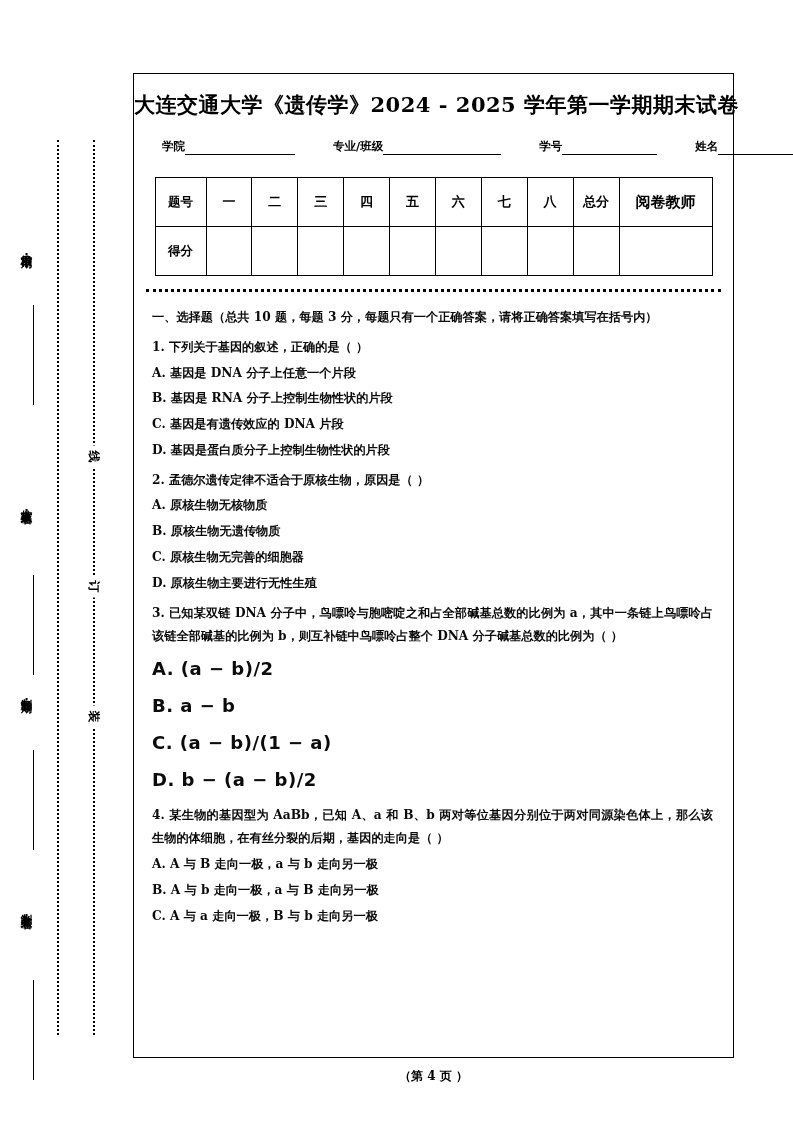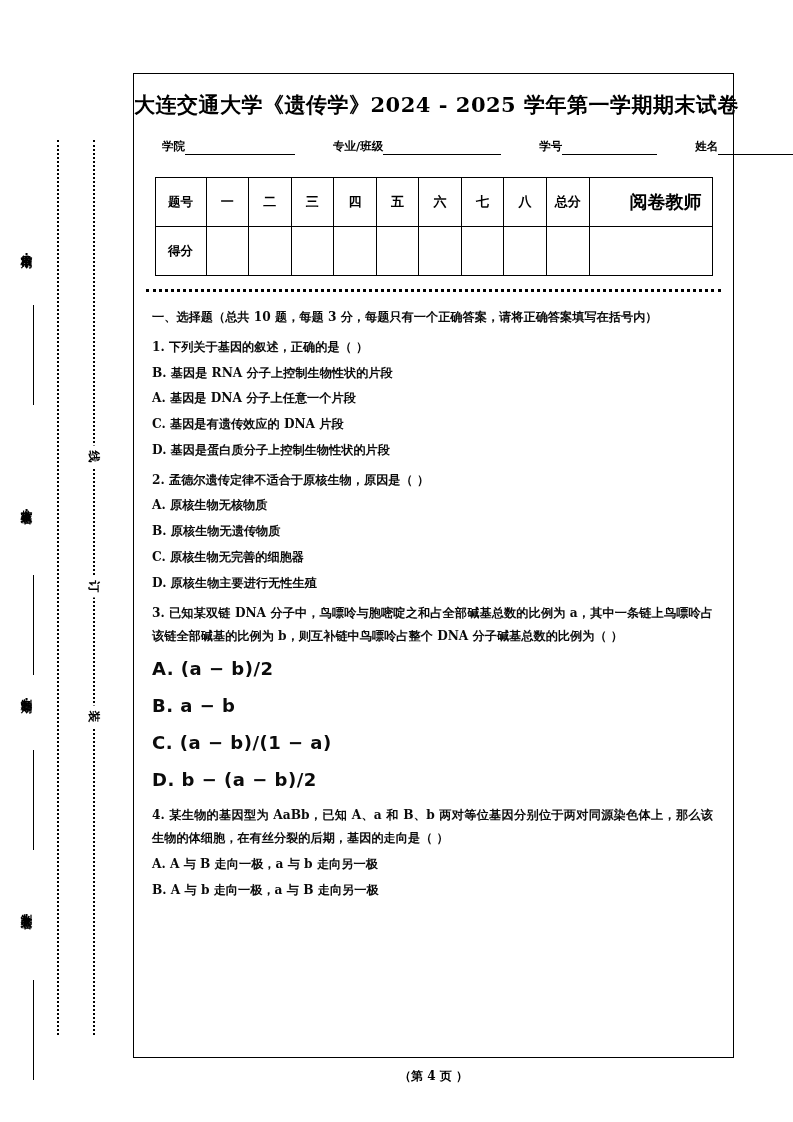--- a/index.html
+++ b/index.html
@@ -118,21 +118,21 @@
     font-size: 13px;
     font-weight: bold;
     padding: 0;
   }
   .score-table .rowhead {
     width: 34px;
     font-size: 12.5px;
     line-height: 1.15;
     padding: 3px 8px;
   }
-  .score-table .lastcol { width: 92px; font-size: 18px; line-height: 1.2; padding-left: 30px; }
+  .score-table .lastcol { width: 92px; font-size: 15px; line-height: 1.2; }
   .row-num td { height: 42px; }
   .row-score td { height: 42px; }
 
   .dotted-sep {
     margin: 13px 12px 0 12px;
     border-top: 3px dotted #000;
     height: 0;
   }
 
   
@@ -250,39 +250,40 @@
   </tbody>
     </table>
 
   <div class="dotted-sep"></div>
 
   <div class="body">
 
     <div class="section-head">一、选择题（总共 10 题，每题 3 分，每题只有一个正确答案，请将正确答案填写在括号内）</div>
 
     <div class="q-stem">1. 下列关于基因的叙述，正确的是（   ）</div>
+    <div class="q-opt">A. 基因是 DNA 分子上任意一个片段</div>
     <div class="q-opt">B. 基因是 RNA 分子上控制生物性状的片段</div>
-    <div class="q-opt">A. 基因是 DNA 分子上任意一个片段</div>
     <div class="q-opt">C. 基因是有遗传效应的 DNA 片段</div>
     <div class="q-opt">D. 基因是蛋白质分子上控制生物性状的片段</div>
 
     <div class="q-stem">2. 孟德尔遗传定律不适合于原核生物，原因是（   ）</div>
     <div class="q-opt">A. 原核生物无核物质</div>
     <div class="q-opt">B. 原核生物无遗传物质</div>
     <div class="q-opt">C. 原核生物无完善的细胞器</div>
     <div class="q-opt">D. 原核生物主要进行无性生殖</div>
 
     <div class="q-stem">3. 已知某双链 DNA 分子中，鸟嘌呤与胞嘧啶之和占全部碱基总数的比例为 a，其中一条链上鸟嘌呤占该链全部碱基的比例为 b，则互补链中鸟嘌呤占整个 DNA 分子碱基总数的比例为（   ）</div>
     <div class="q-opt formula">A. (a − b)/2</div>
     <div class="q-opt formula">B. a − b</div>
     <div class="q-opt formula">C. (a − b)/(1 − a)</div>
     <div class="q-opt formula">D. b − (a − b)/2</div>
 
     <div class="q-stem">4. 某生物的基因型为 AaBb，已知 A、a 和 B、b 两对等位基因分别位于两对同源染色体上，那么该生物的体细胞，在有丝分裂的后期，基因的走向是（   ）</div>
     <div class="q-opt">A. A 与 B 走向一极，a 与 b 走向另一极</div>
     <div class="q-opt">B. A 与 b 走向一极，a 与 B 走向另一极</div>
+    <div class="q-opt">C. A 与 a 走向一极，B 与 b 走向另一极</div>
 
   </div>
 </div>
 
 <div class="footer">
   <span>（第 4 页 ）</span>
 </div>
 
 </body></html>

